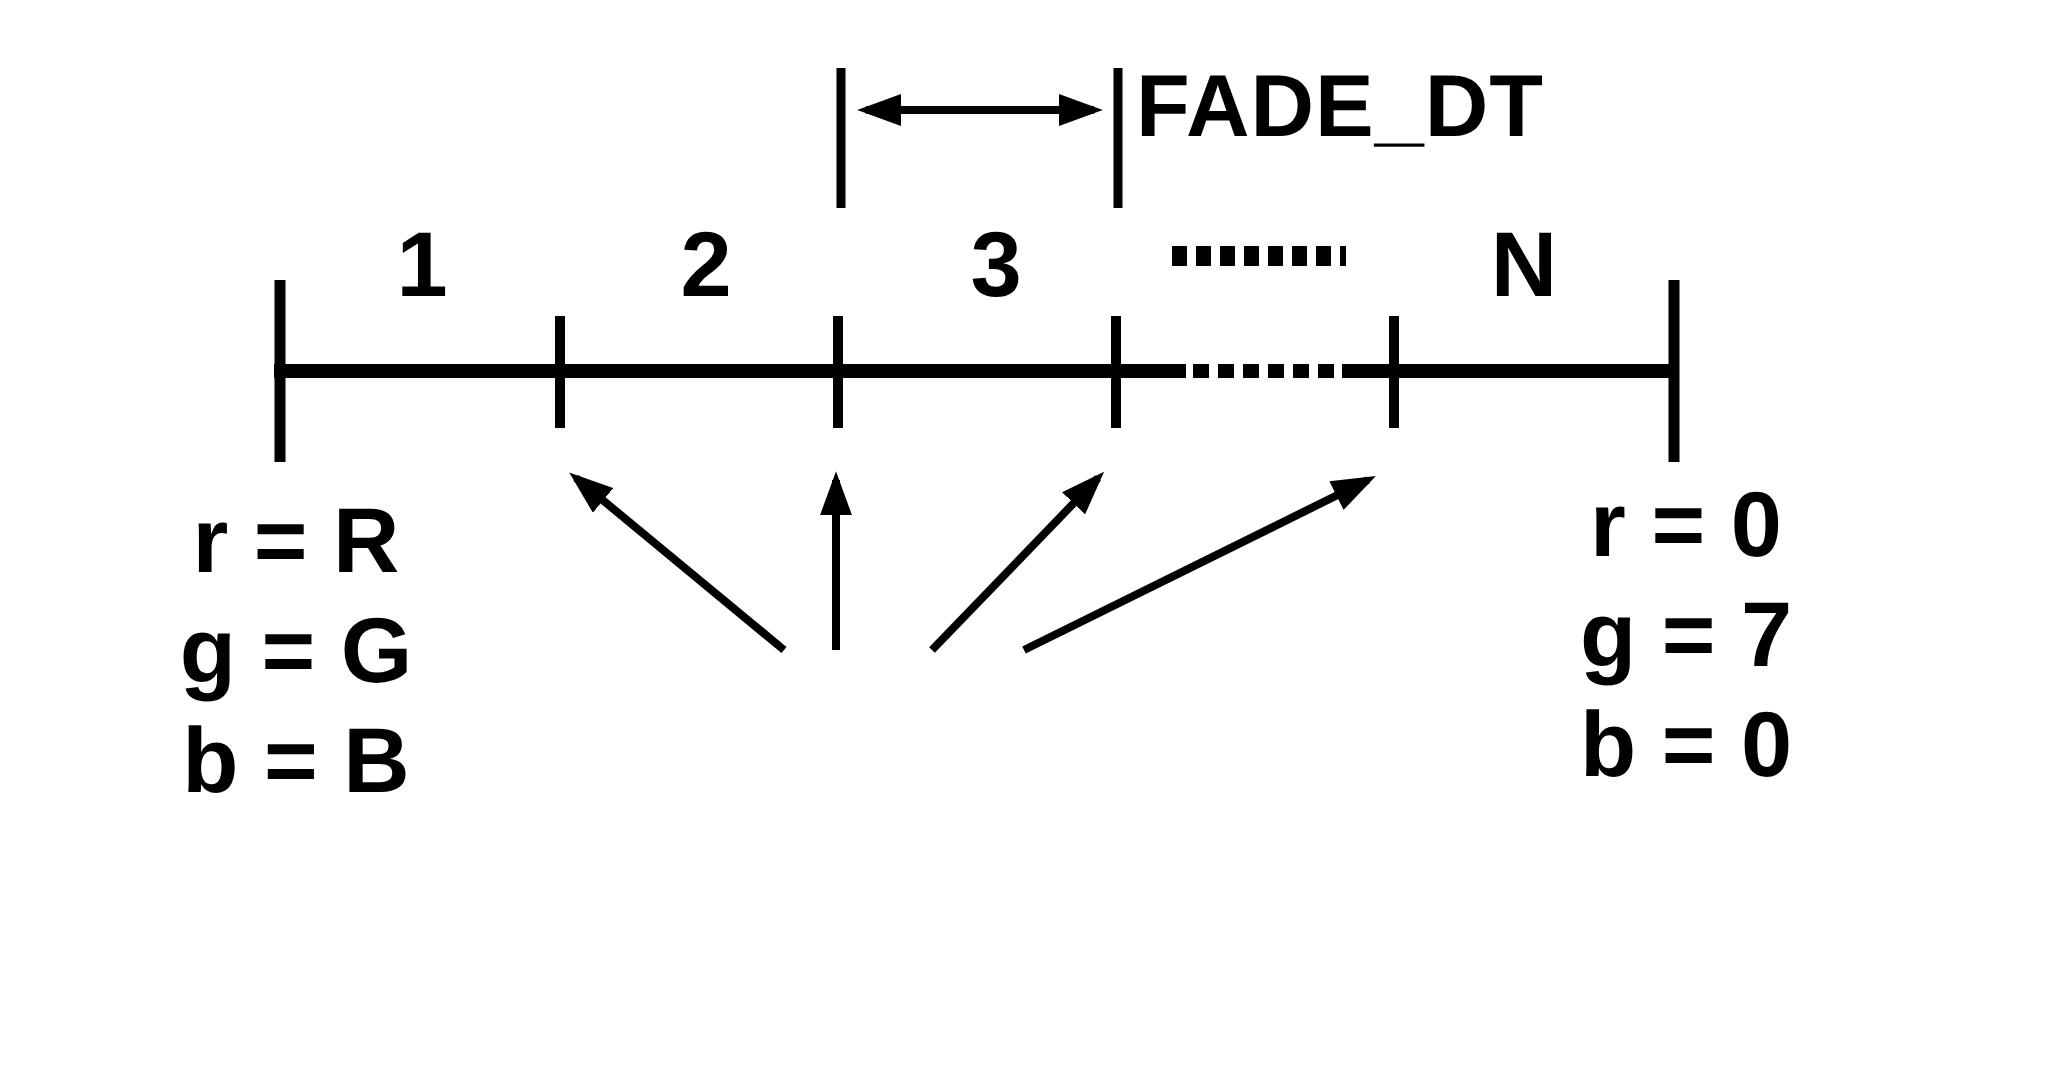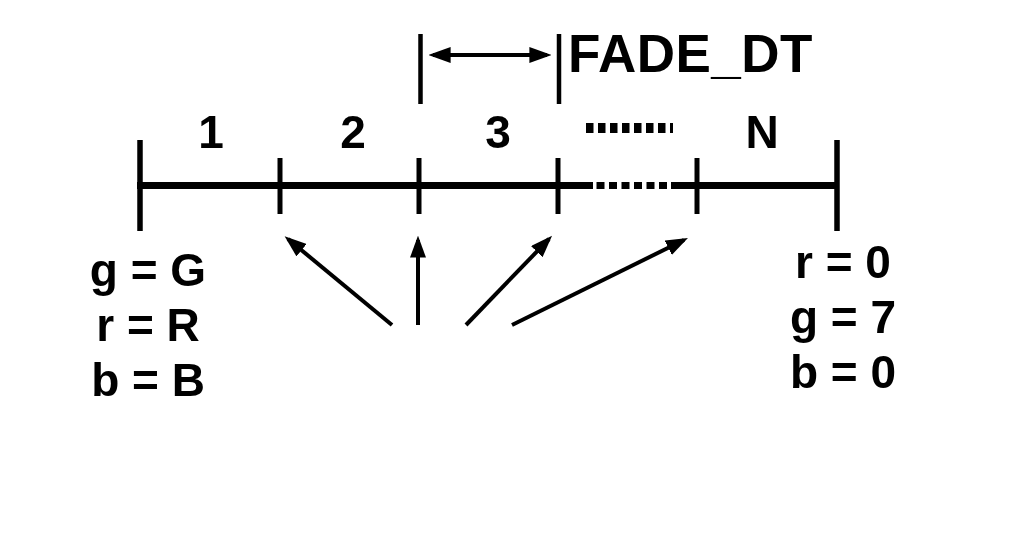--- a/index.html
+++ b/index.html
@@ -6,21 +6,21 @@
   html,body { margin:0; padding:0; }
   body { width:1024px; height:540px; background:var(--bg); overflow:hidden; }
   .stage {
     position:relative; width:1024px; height:540px;
     background:var(--bg); color:var(--ink);
     font-family:"Liberation Sans", sans-serif; font-weight:700;
   }
   svg.layer { position:absolute; left:0; top:0; width:1024px; height:540px; display:block; }
   .lbl { position:absolute; white-space:nowrap; color:var(--ink); }
   .num { font-size:46px; line-height:34px; transform:translateX(-50%); }
-  .fadedt { font-size:53px; line-height:44px; letter-spacing:0.5px; }
+  .fadedt { font-size:44px; line-height:44px; letter-spacing:0.5px; }
   .block { font-size:46px; line-height:55px; text-align:center; transform:translateX(-50%); }
 </style>
 </head>
 <body>
 
 <div class="stage">
 
   <svg class="layer" viewBox="0 0 1024 540" aria-hidden="true" style="color:var(--ink)">
     <defs>
       <marker id="ah" viewBox="0 0 5.5 4" markerWidth="5.5" markerHeight="4" refX="4.4" refY="2" orient="auto-start-reverse">
@@ -56,22 +56,22 @@
   </svg>
 
   <div class="lbl num" style="left:211px; top:115px">1</div>
   <div class="lbl num" style="left:353px; top:115px">2</div>
   <div class="lbl num" style="left:498px; top:115px">3</div>
   <div class="lbl num" style="left:762px; top:115px">N</div>
 
   <div class="lbl fadedt" style="left:568px; top:32px">FADE_DT</div>
 
   <div class="lbl block" style="left:148px; top:243px">
+    <div>r = R</div>
     <div>g = G</div>
-    <div>r = R</div>
     <div>b = B</div>
   </div>
 
   <div class="lbl block" style="left:503px; top:336px">
   </div>
 
   <div class="lbl block" style="left:843px; top:235px">
     <div>r = 0</div>
     <div>g = 7</div>
     <div>b = 0</div>

